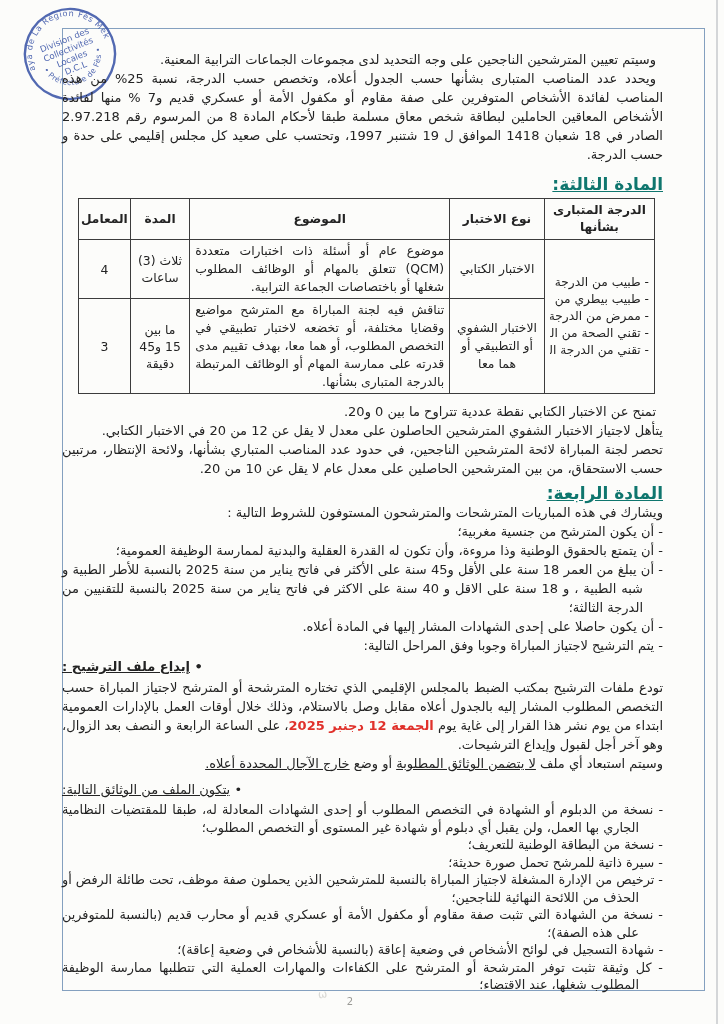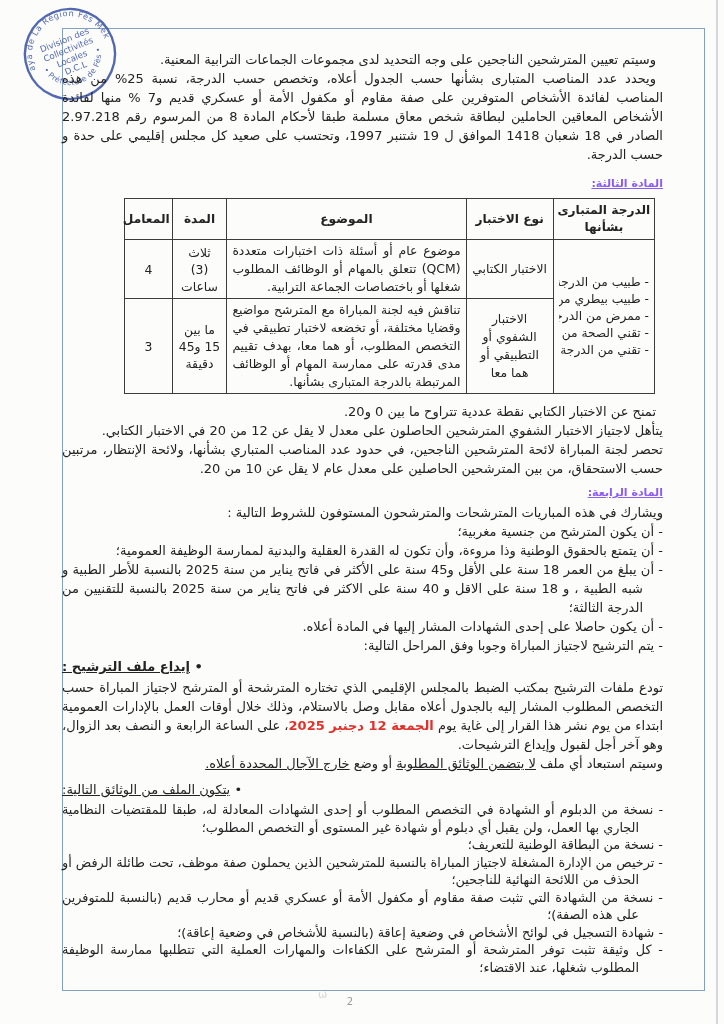--- a/index.html
+++ b/index.html
@@ -18,27 +18,27 @@
   .content{
     position:absolute;top:50px;right:61px;width:601px;
     direction:rtl;text-align:justify;
     font-size:13px;line-height:19px;
   }
   p{margin:0;}
   .indent{text-indent:7px;}
   .gap-s{height:5px;}
   .gap-m{height:10px;}
   .article-heading{
-    color:#8b5cf6;font-weight:bold;text-decoration:underline;
-    font-size:11px;line-height:20px;text-align:right;
+    color:#0f766e;font-weight:bold;text-decoration:underline;
+    font-size:17px;line-height:20px;text-align:right;
   }
   
   table.exam{
     border-collapse:collapse;table-layout:fixed;
-    width:531px;margin:4px 8px 8px auto;
+    width:577px;margin:4px 8px 8px auto;
     font-size:12.4px;line-height:17px;
   }
   table.exam th, table.exam td{
     border:1.3px solid #3c3c3c;padding:2px 5px;vertical-align:middle;
   }
   table.exam th{font-weight:600;text-align:center;font-size:12.2px;padding:3px 2px;}
   .col-degree{width:100px;} .col-exam{width:86px;} .col-subject{width:236px;}
   .col-duration{width:54px;} .col-coef{width:47px;}
   td.degree-cell{font-size:12.2px;line-height:17px;padding:4px 6px;}
   .degree-line{text-align:right;white-space:nowrap;overflow:hidden;}
@@ -165,20 +165,21 @@
 
     <div class="gap-s"></div>
     <div class="bullet-line docs-title">
       <span>•</span>
       <span class="u">يتكون الملف من الوثائق التالية:</span>
     </div>
 
     <div class="doc-list">
       <p class="doc-item">- نسخة من الدبلوم أو الشهادة في التخصص المطلوب أو إحدى الشهادات المعادلة له، طبقا للمقتضيات النظامية الجاري بها العمل، ولن يقبل أي دبلوم أو شهادة غير المستوى أو التخصص المطلوب؛</p>
       <p class="doc-item">- نسخة من البطاقة الوطنية للتعريف؛</p>
+      <p class="doc-item">- سيرة ذاتية للمرشح تحمل صورة حديثة؛</p>
       <p class="doc-item">- ترخيص من الإدارة المشغلة لاجتياز المباراة بالنسبة للمترشحين الذين يحملون صفة موظف، تحت طائلة الرفض أو الحذف من اللائحة النهائية للناجحين؛</p>
       <p class="doc-item">- نسخة من الشهادة التي تثبت صفة مقاوم أو مكفول الأمة أو عسكري قديم أو محارب قديم (بالنسبة للمتوفرين على هذه الصفة)؛</p>
       <p class="doc-item">- شهادة التسجيل في لوائح الأشخاص في وضعية إعاقة (بالنسبة للأشخاص في وضعية إعاقة)؛</p>
       <p class="doc-item">- كل وثيقة تثبت توفر المترشحة أو المترشح على الكفاءات والمهارات العملية التي تتطلبها ممارسة الوظيفة المطلوب شغلها، عند الاقتضاء؛</p>
     </div>
 
   </div>
 
   <div class="ghost-mark">ω</div>
   <div class="page-number">2</div>

